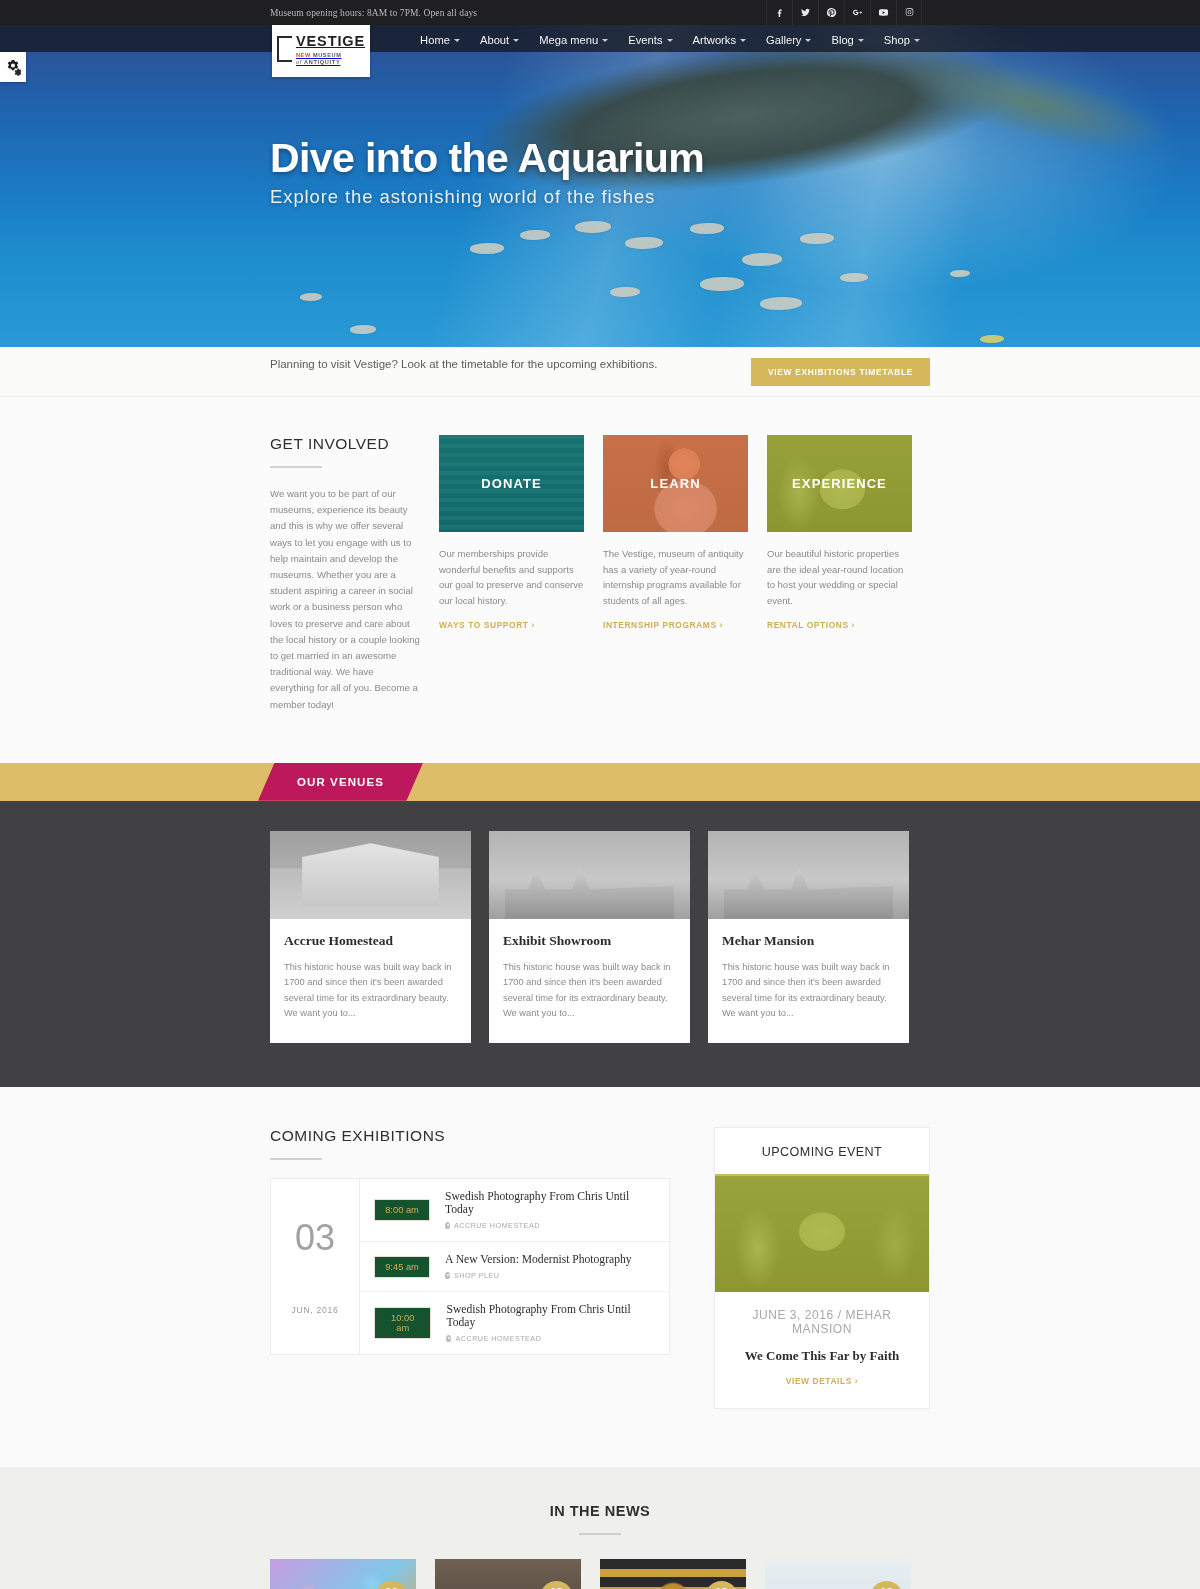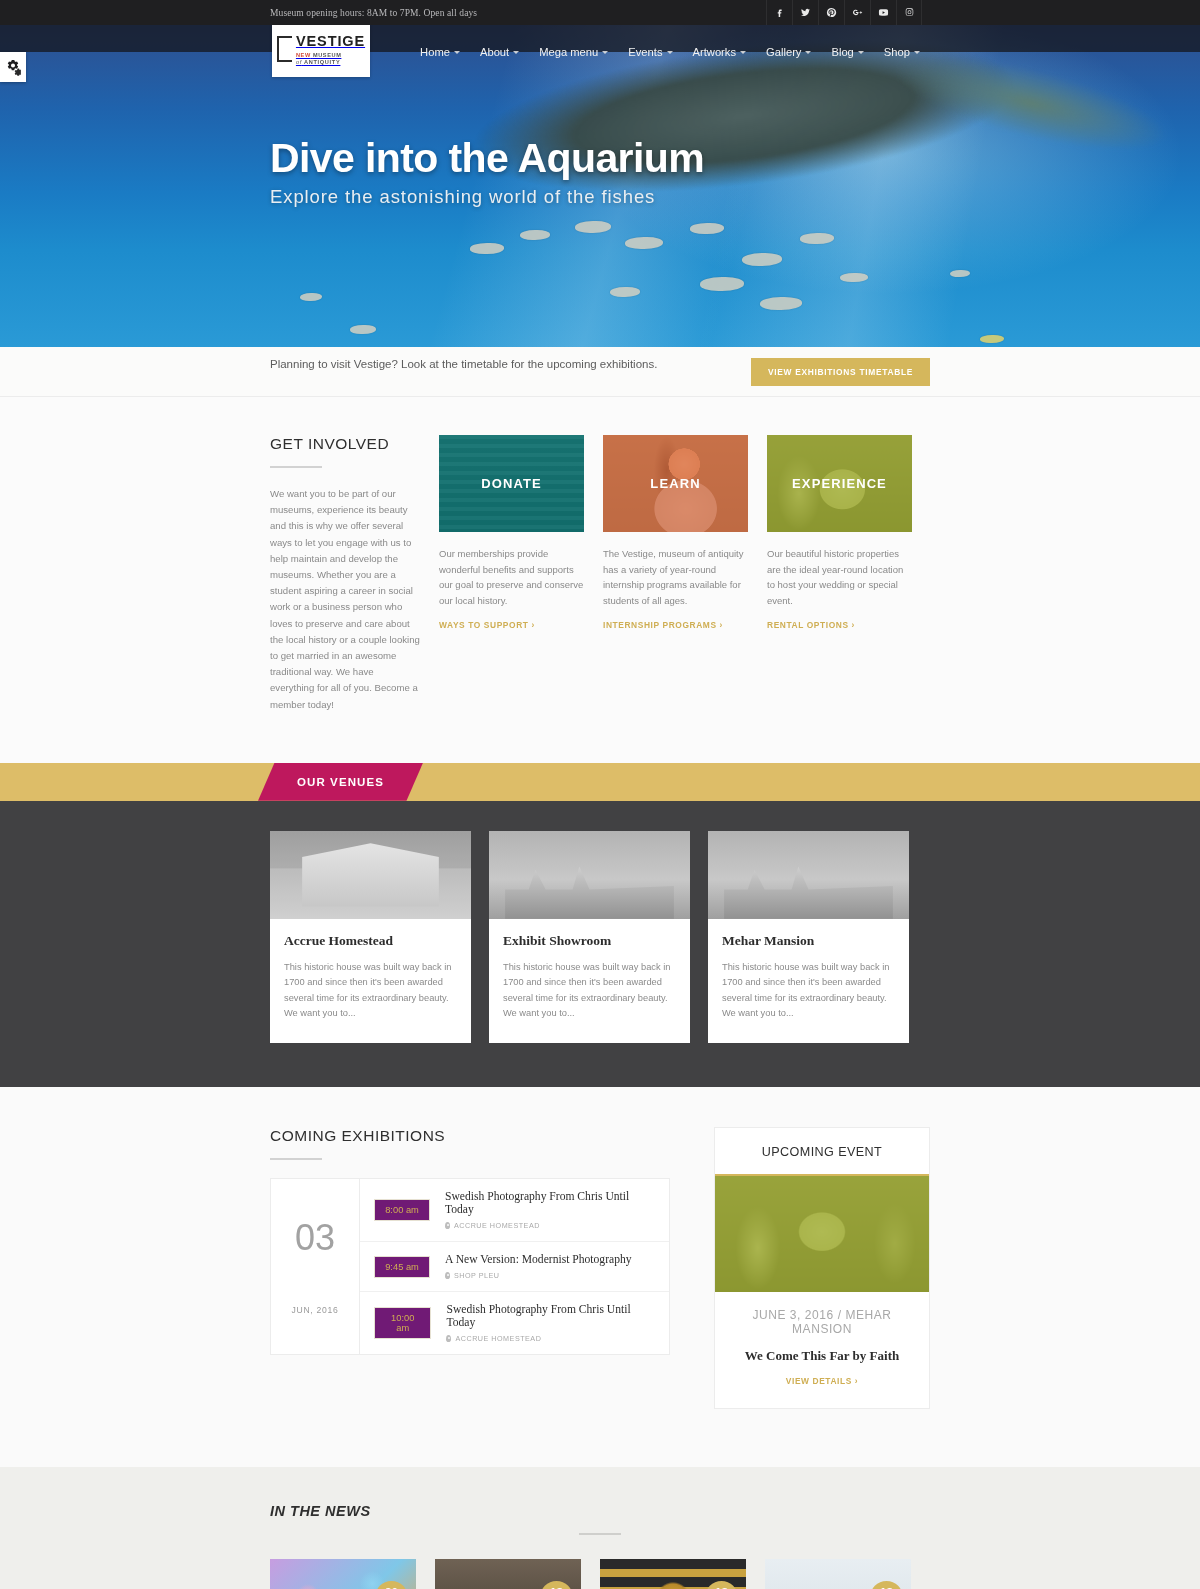--- a/index.html
+++ b/index.html
@@ -27,21 +27,21 @@
   }
   .social a:last-child { border-right: 1px solid #2e2e30; }
   .social svg { width: 11px; height: 11px; fill: #e9e9e9; }
 
   
   .header-wrap { position: relative; height: 27px; z-index: 25; }
   .navbar {
     position: absolute; top: 0; left: 0; right: 0; height: 27px;
     background: rgba(20,20,24,.72);
   }
-  .nav-inner { width: 660px; margin: 12px auto; height: 27px; display: flex;
+  .nav-inner { width: 660px; margin: 0 auto; height: 27px; display: flex;
     align-items: center; justify-content: flex-end; }
   .nav-list { display: flex; align-items: center; gap: 0; list-style: none; }
   .nav-list li { padding: 0 10px; }
   .nav-link { color: #f2f2f2; font-size: 11.2px; text-decoration: none; display: inline-flex;
     align-items: center; gap: 4px; white-space: nowrap; }
   .caret { width: 0; height: 0; border-left: 3px solid transparent; border-right: 3px solid transparent;
     border-top: 3.5px solid #e6e6e6; display: inline-block; margin-top: 2px; opacity: .85; }
 
   
   .logo-box {
@@ -173,21 +173,21 @@
   .exhib-left { width: 400px; }
   .exhib-table { display: flex; border: 1px solid #ececec; background: #fff; }
   .date-col { width: 89px; border-right: 1px solid #ececec; display: flex; flex-direction: column;
     align-items: center; justify-content: center; padding: 26px 0; gap: 44px; }
   .date-day { font-size: 36px; color: #a2a2a2; font-weight: 400; line-height: 38px; }
   .date-mon { font-size: 8.6px; color: #9a9a9a; letter-spacing: .7px; margin-top: 4px; }
   .rows { flex: 1; }
   .ex-row { display: flex; align-items: center; padding: 11px 14px; border-bottom: 1px solid #f0f0f0; }
   .ex-row:last-child { border-bottom: none; }
   .time-chip { border: 1px solid #e6e1d2; color: #cfae53; font-size: 9.3px; padding: 5px 9px;
-    min-width: 56px; text-align: center; background: #701a75; }
+    min-width: 56px; text-align: center; background: #14532d; }
   .ex-body { margin-left: 15px; }
   .ex-title { font-family: "Liberation Serif", serif; font-size: 11.6px; color: #2d2d2d; }
   .ex-loc { font-size: 7.2px; color: #a9a9a9; letter-spacing: .5px; margin-top: 5px; display: flex; align-items: center; gap: 4px; }
   .pin { width: 5px; height: 7px; background: #bdbdbd; border-radius: 50% 50% 50% 50% / 60% 60% 40% 40%; position: relative; }
   .pin:after { content:""; position:absolute; left:1.5px; top:1.5px; width:2px; height:2px; background:#fafafa; border-radius:50%; }
 
   
   .up-card { width: 216px; background: #fff; border: 1px solid #ececec; }
   .up-head { text-align: center; padding: 17px 0 15px; font-size: 12.6px; color: #2f2f2f; letter-spacing: .4px; }
   .up-img { height: 118px; border-top: 2px solid #d5b75c; position: relative; overflow: hidden; }
@@ -196,21 +196,21 @@
       radial-gradient(ellipse 30px 56px at 20% 62%, #ded7c7 0%, rgba(222,215,199,0) 74%),
       radial-gradient(ellipse 28px 54px at 84% 58%, #b8b2a0 0%, rgba(184,178,160,0) 74%),
       linear-gradient(180deg,#968f7b,#615d4e); }
   .up-img .tint { position:absolute; inset:0; background: rgba(154,170,39,.76); }
   .up-body { padding: 16px 14px 20px; text-align: center; }
   .up-meta { font-size: 12px; color: #a8a8a8; letter-spacing: .55px; }
   .up-title { font-family: "Liberation Serif", serif; font-size: 13px; color: #2d2d2d; margin-top: 12px; }
 
   
   .news { background: #efefec; padding: 36px 0 0; }
-  .news-head { text-align: left; font-style: italic; }
+  .news-head { text-align: center; }
   .news-title { font-size: 14.5px; color: #2f2f2f; letter-spacing: .5px; }
   .news-rule { width: 42px; height: 2px; background: #cfcfcc; margin: 14px auto 24px; }
   .news-grid { display: flex; gap: 19px; }
   .news-card { width: 146px; background: #fff; }
   .news-img { height: 95px; position: relative; overflow: hidden; }
   .badge {
     position: absolute; right: 8px; top: 22px; width: 33px; height: 33px; border-radius: 50%;
     background: #d5b75c; color: #fff; display: flex; flex-direction: column; align-items: center;
     justify-content: center; line-height: 11px;
   }

